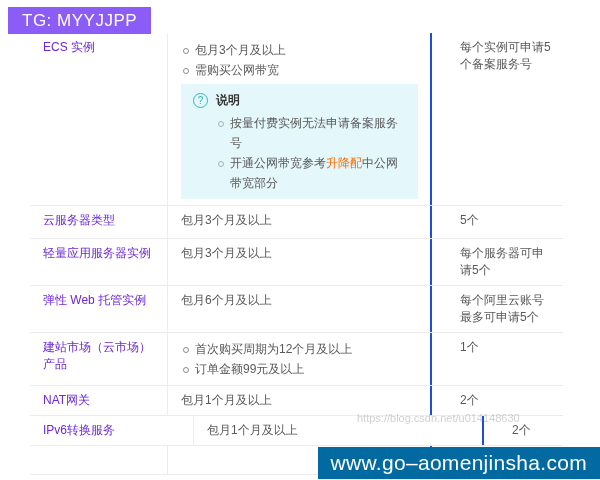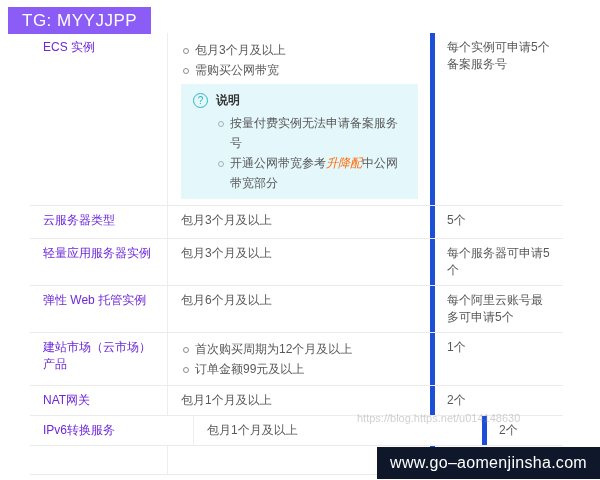--- a/index.html
+++ b/index.html
@@ -18,21 +18,21 @@
   .thead{display:flex;background:#f4f4f4;border-bottom:1px solid #e8e8e8;}
   .th{box-sizing:border-box;padding:8px 13px;color:#666;font-weight:700;font-size:12px;line-height:14px;}
   .c1{width:137px;}
   .c2{width:263px;}
   .c3{flex:1;}
   .row{display:flex;border-top:1px solid #ebebeb;align-items:stretch;}
   .row:first-child{border-top:none;}
   .cell{box-sizing:border-box;display:flex;flex-direction:column;line-height:17px;}
   .cell.c1{padding:6px 10px 6px 13px;color:#6d28d9;}
   .cell.c2{padding:6px 6px 6px 13px;border-left:1px solid #ededed;}
-  .cell.c3{padding:6px 10px 6px 12px;border-left:5px solid #1d4ed8;}
+  .cell.c3{padding:6px 10px 6px 28px;border-left:2px solid #1d4ed8;}
   #rows .row:nth-child(1){min-height:127px;}
   #rows .row:nth-child(1) .cell.c2{padding-top:7px;padding-bottom:6px;}
   #rows .row:nth-child(2){min-height:32px;}
   #rows .row:nth-child(3){min-height:34px;}
   #rows .row:nth-child(4){min-height:45px;}
   #rows .row:nth-child(5){min-height:51px;}
   #rows .row:nth-child(6){min-height:29px;}
   #rows .row:nth-child(7){min-height:28px;gap:26px;}
   #rows .row:nth-child(8){min-height:28px;}
   
@@ -46,30 +46,30 @@
   .note{margin-top:4px;margin-right:6px;background:#e4f7fb;padding:8px 14px 6px 12px;}
   .note-head{display:flex;align-items:center;gap:8px;height:16px;}
   .note-title{color:#333;font-weight:700;font-size:12px;}
   .q-icon{
     width:13px;height:13px;border:1px solid #2bb8c4;border-radius:50%;
     color:#2bb8c4;font-size:10px;line-height:13px;text-align:center;flex:none;font-weight:400;
   }
   .note .blist{margin:5px 0 0 23px;}
   .note .blist li{line-height:20px;}
   .note .blist li::before{border-color:#9bb8bd;}
-  .link{color:#ff6a00;cursor:pointer;font-style:italic;}
+  .link{color:#ff6a00;cursor:pointer;}
   
   .watermark{
     position:absolute;left:357px;top:412px;width:240px;
     font-size:11px;color:rgba(150,150,150,.45);white-space:nowrap;pointer-events:none;
   }
   
   .footer-bar{
-    position:absolute;right:0;bottom:1px;background:#0f172a;color:#fff;
-    font-size:16px;line-height:32px;padding:0 13px;letter-spacing:.3px;text-align:center;
+    position:absolute;right:0;bottom:1px;background:#0369a1;color:#fff;
+    font-size:21px;line-height:32px;padding:0 13px;letter-spacing:.3px;text-align:center;
   }
 </style>
 </head>
 <body>
 
 <div class="tg-badge">TG: MYYJJPP</div>
 
 <div class="acc-table">
   <div id="rows">
       <div class="row">
@@ -166,15 +166,15 @@
         </div>
       </div>
       <div class="row">
         <div class="cell c1"></div>
         <div class="cell c2"></div>
         <div class="cell c3"></div>
       </div>
     </div>
 </div>
 
-<div class="watermark">https://blog.https.net/u014148630</div>
+<div class="watermark">https://blog.csdn.net/u014148630</div>
 
 <div class="footer-bar">www.go–aomenjinsha.com</div>
 
 </body></html>

